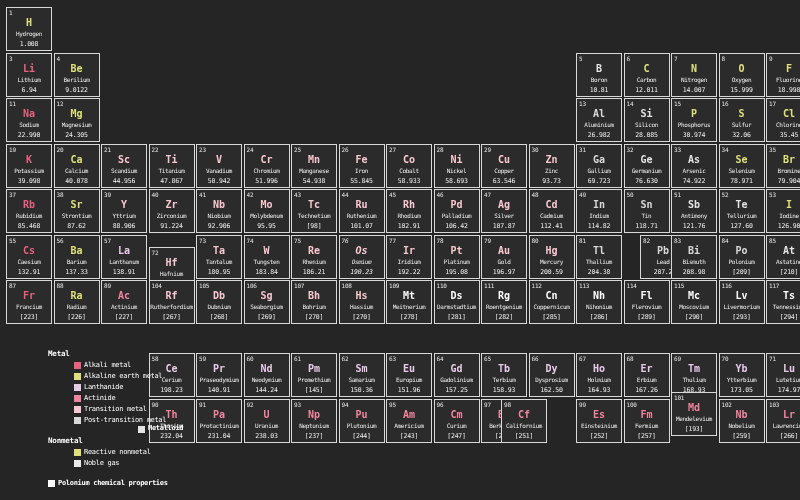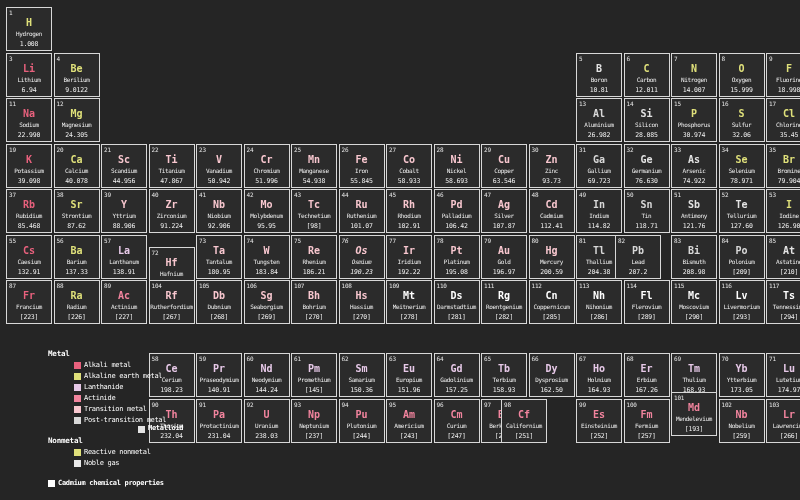--- a/index.html
+++ b/index.html
@@ -515,21 +515,21 @@
         <div class="sym">Hg</div>
         <div class="nm">Mercury</div>
         <div class="mass">200.59</div>
       </div>
       <div class="cell c-posttransition" style="left: 576px; top: 234.5px;">
         <div class="num">81</div>
         <div class="sym">Tl</div>
         <div class="nm">Thallium</div>
         <div class="mass">204.38</div>
       </div>
-      <div class="cell c-posttransition" style="left: 615px; top: 234.5px;">
+      <div class="cell c-posttransition" style="left: 640px; top: 234.5px;">
         <div class="num">82</div>
         <div class="sym">Pb</div>
         <div class="nm">Lead</div>
         <div class="mass">207.2</div>
       </div>
       <div class="cell c-posttransition" style="left: 671px; top: 234.5px;">
         <div class="num">83</div>
         <div class="sym">Bi</div>
         <div class="nm">Bismuth</div>
         <div class="mass">208.98</div>
@@ -854,21 +854,21 @@
           <span class="lb">Reactive nonmetal</span>
         </div>
         <div class="legend-row">
           <span class="sw" style="background: rgb(233, 233, 233);"></span>
           <span class="lb">Noble gas</span>
         </div>
       </div>
     <div class="legend-gap"></div>
     <div class="legend-row flush">
       <span class="sw" id="sw-unknown" style="background: rgb(255, 255, 255);"></span>
-      <span class="lb" style="font-weight:bold">Cadmium chemical properties</span>
+      <span class="lb" style="font-weight:bold">Polonium chemical properties</span>
     </div>
   </div>
 
   <div id="legend-metalloid">
     <span class="sw" id="sw-metalloid" style="background: rgb(227, 227, 227);"></span>
     <span class="lb">Metalloid</span>
   </div>
 
 </div>
 

